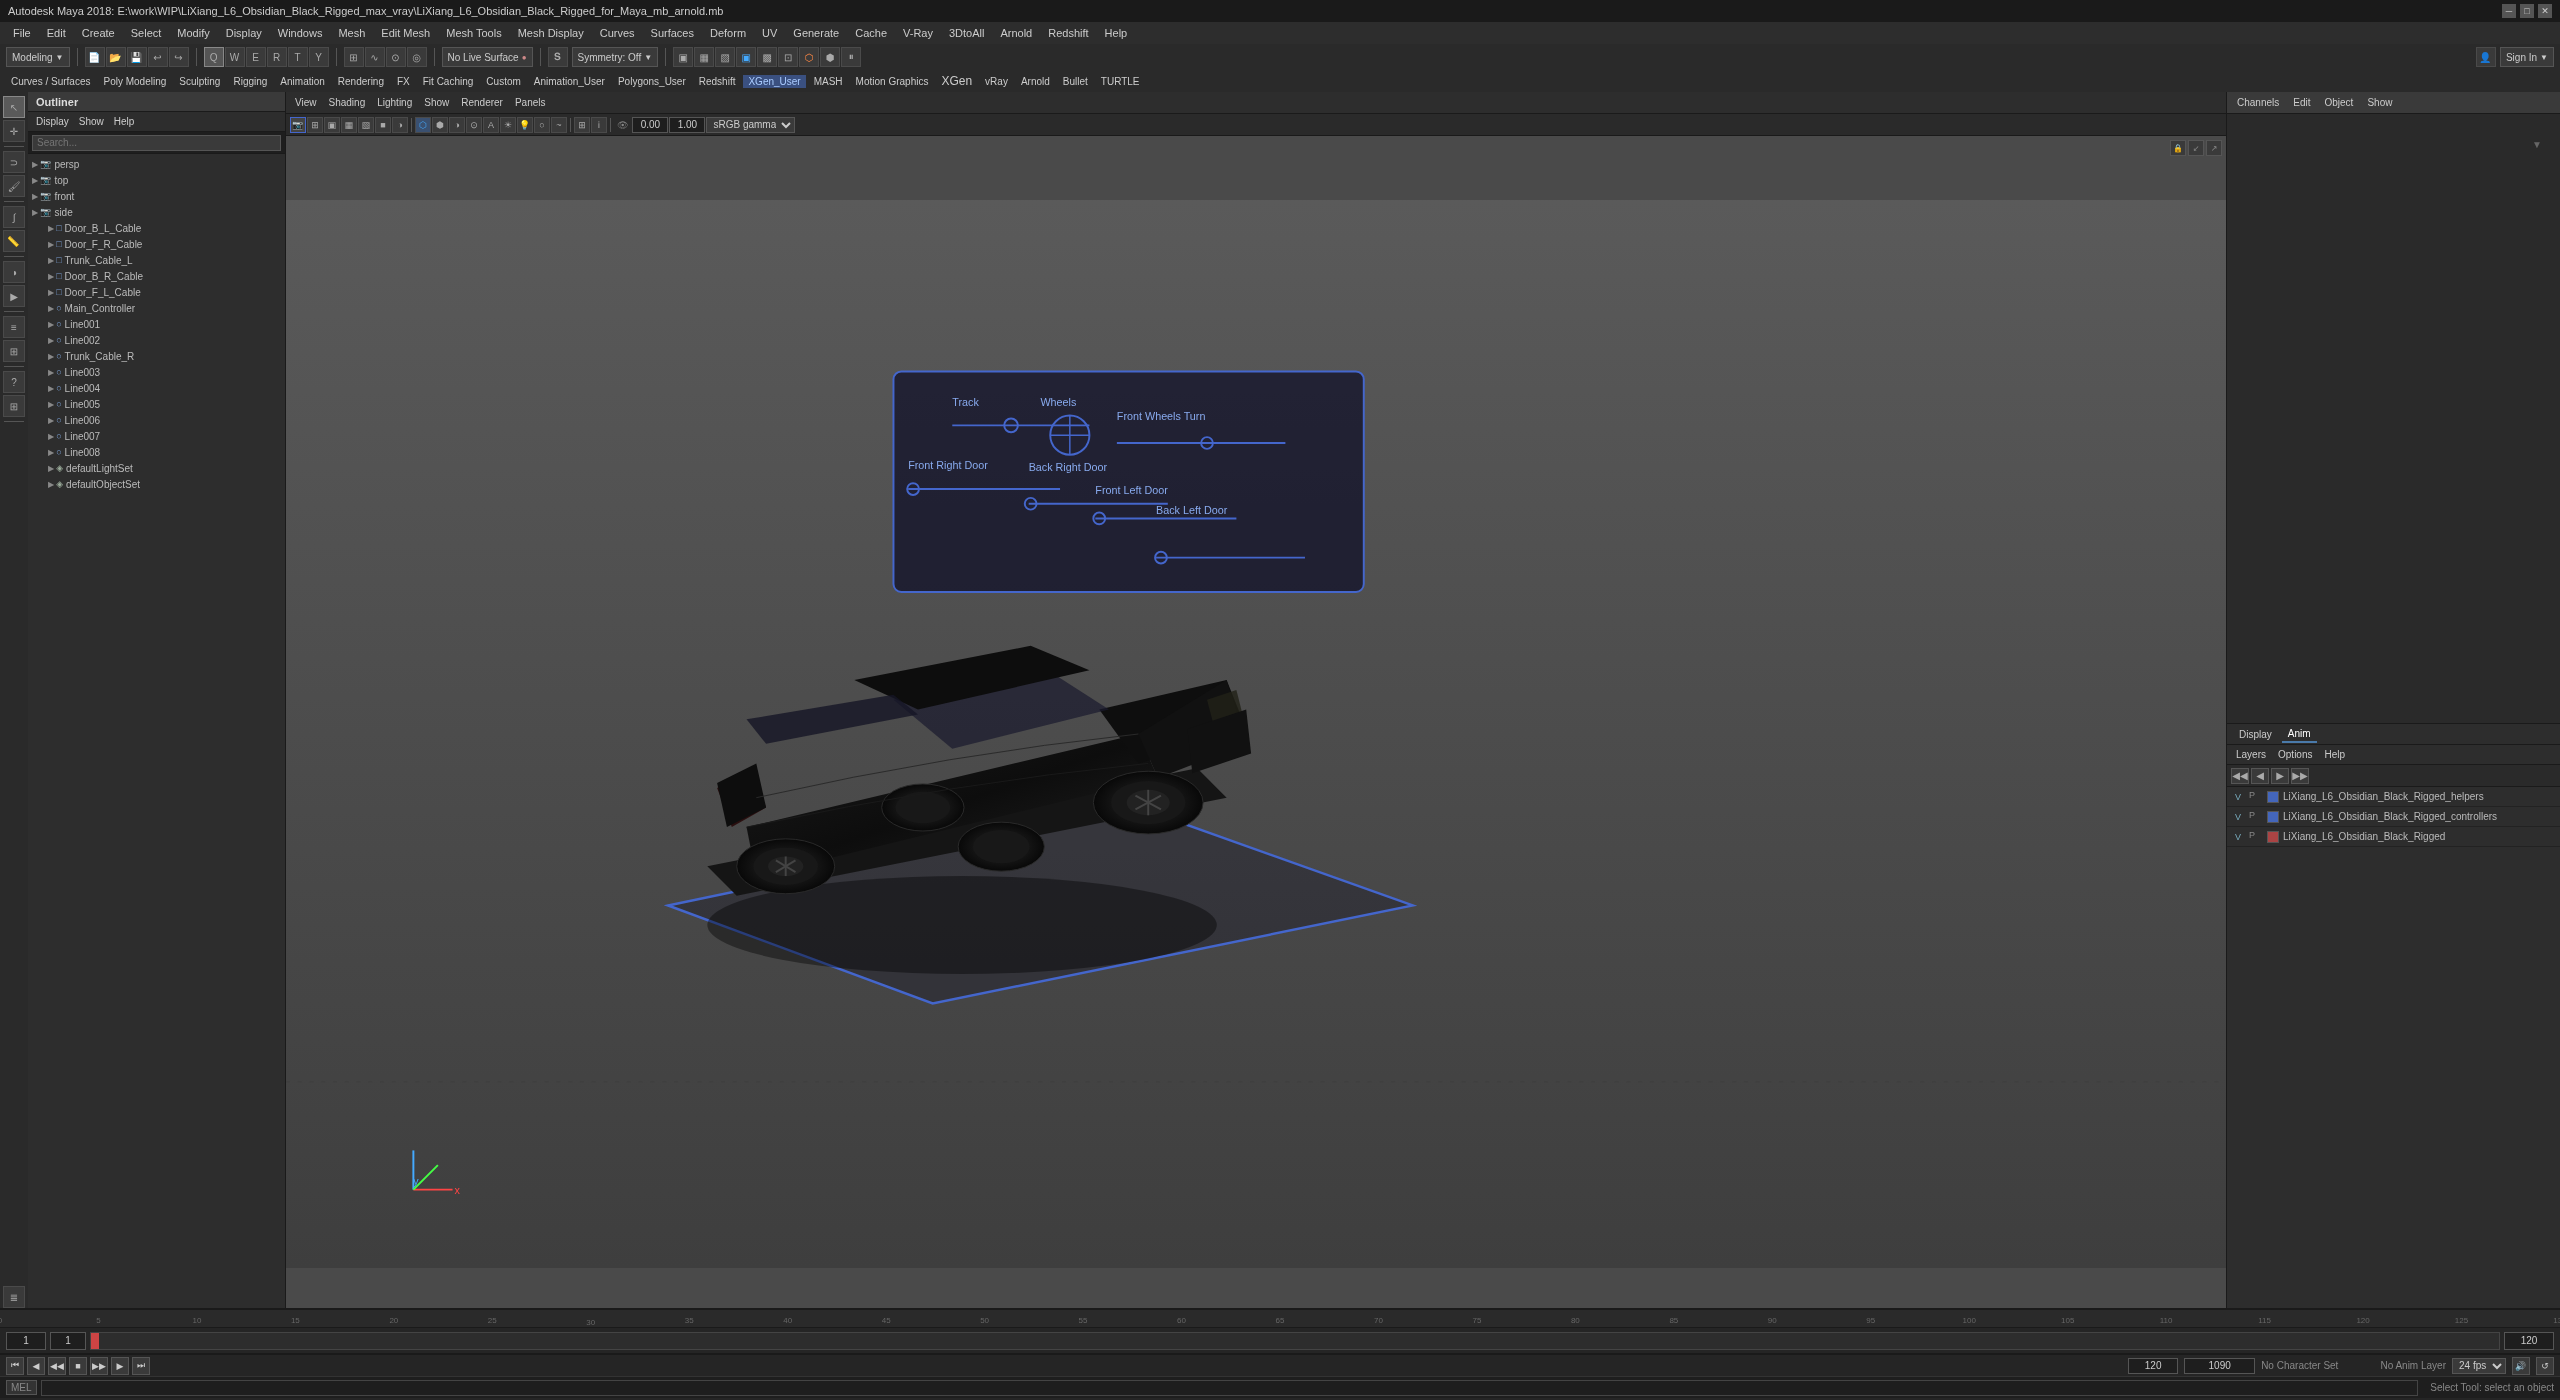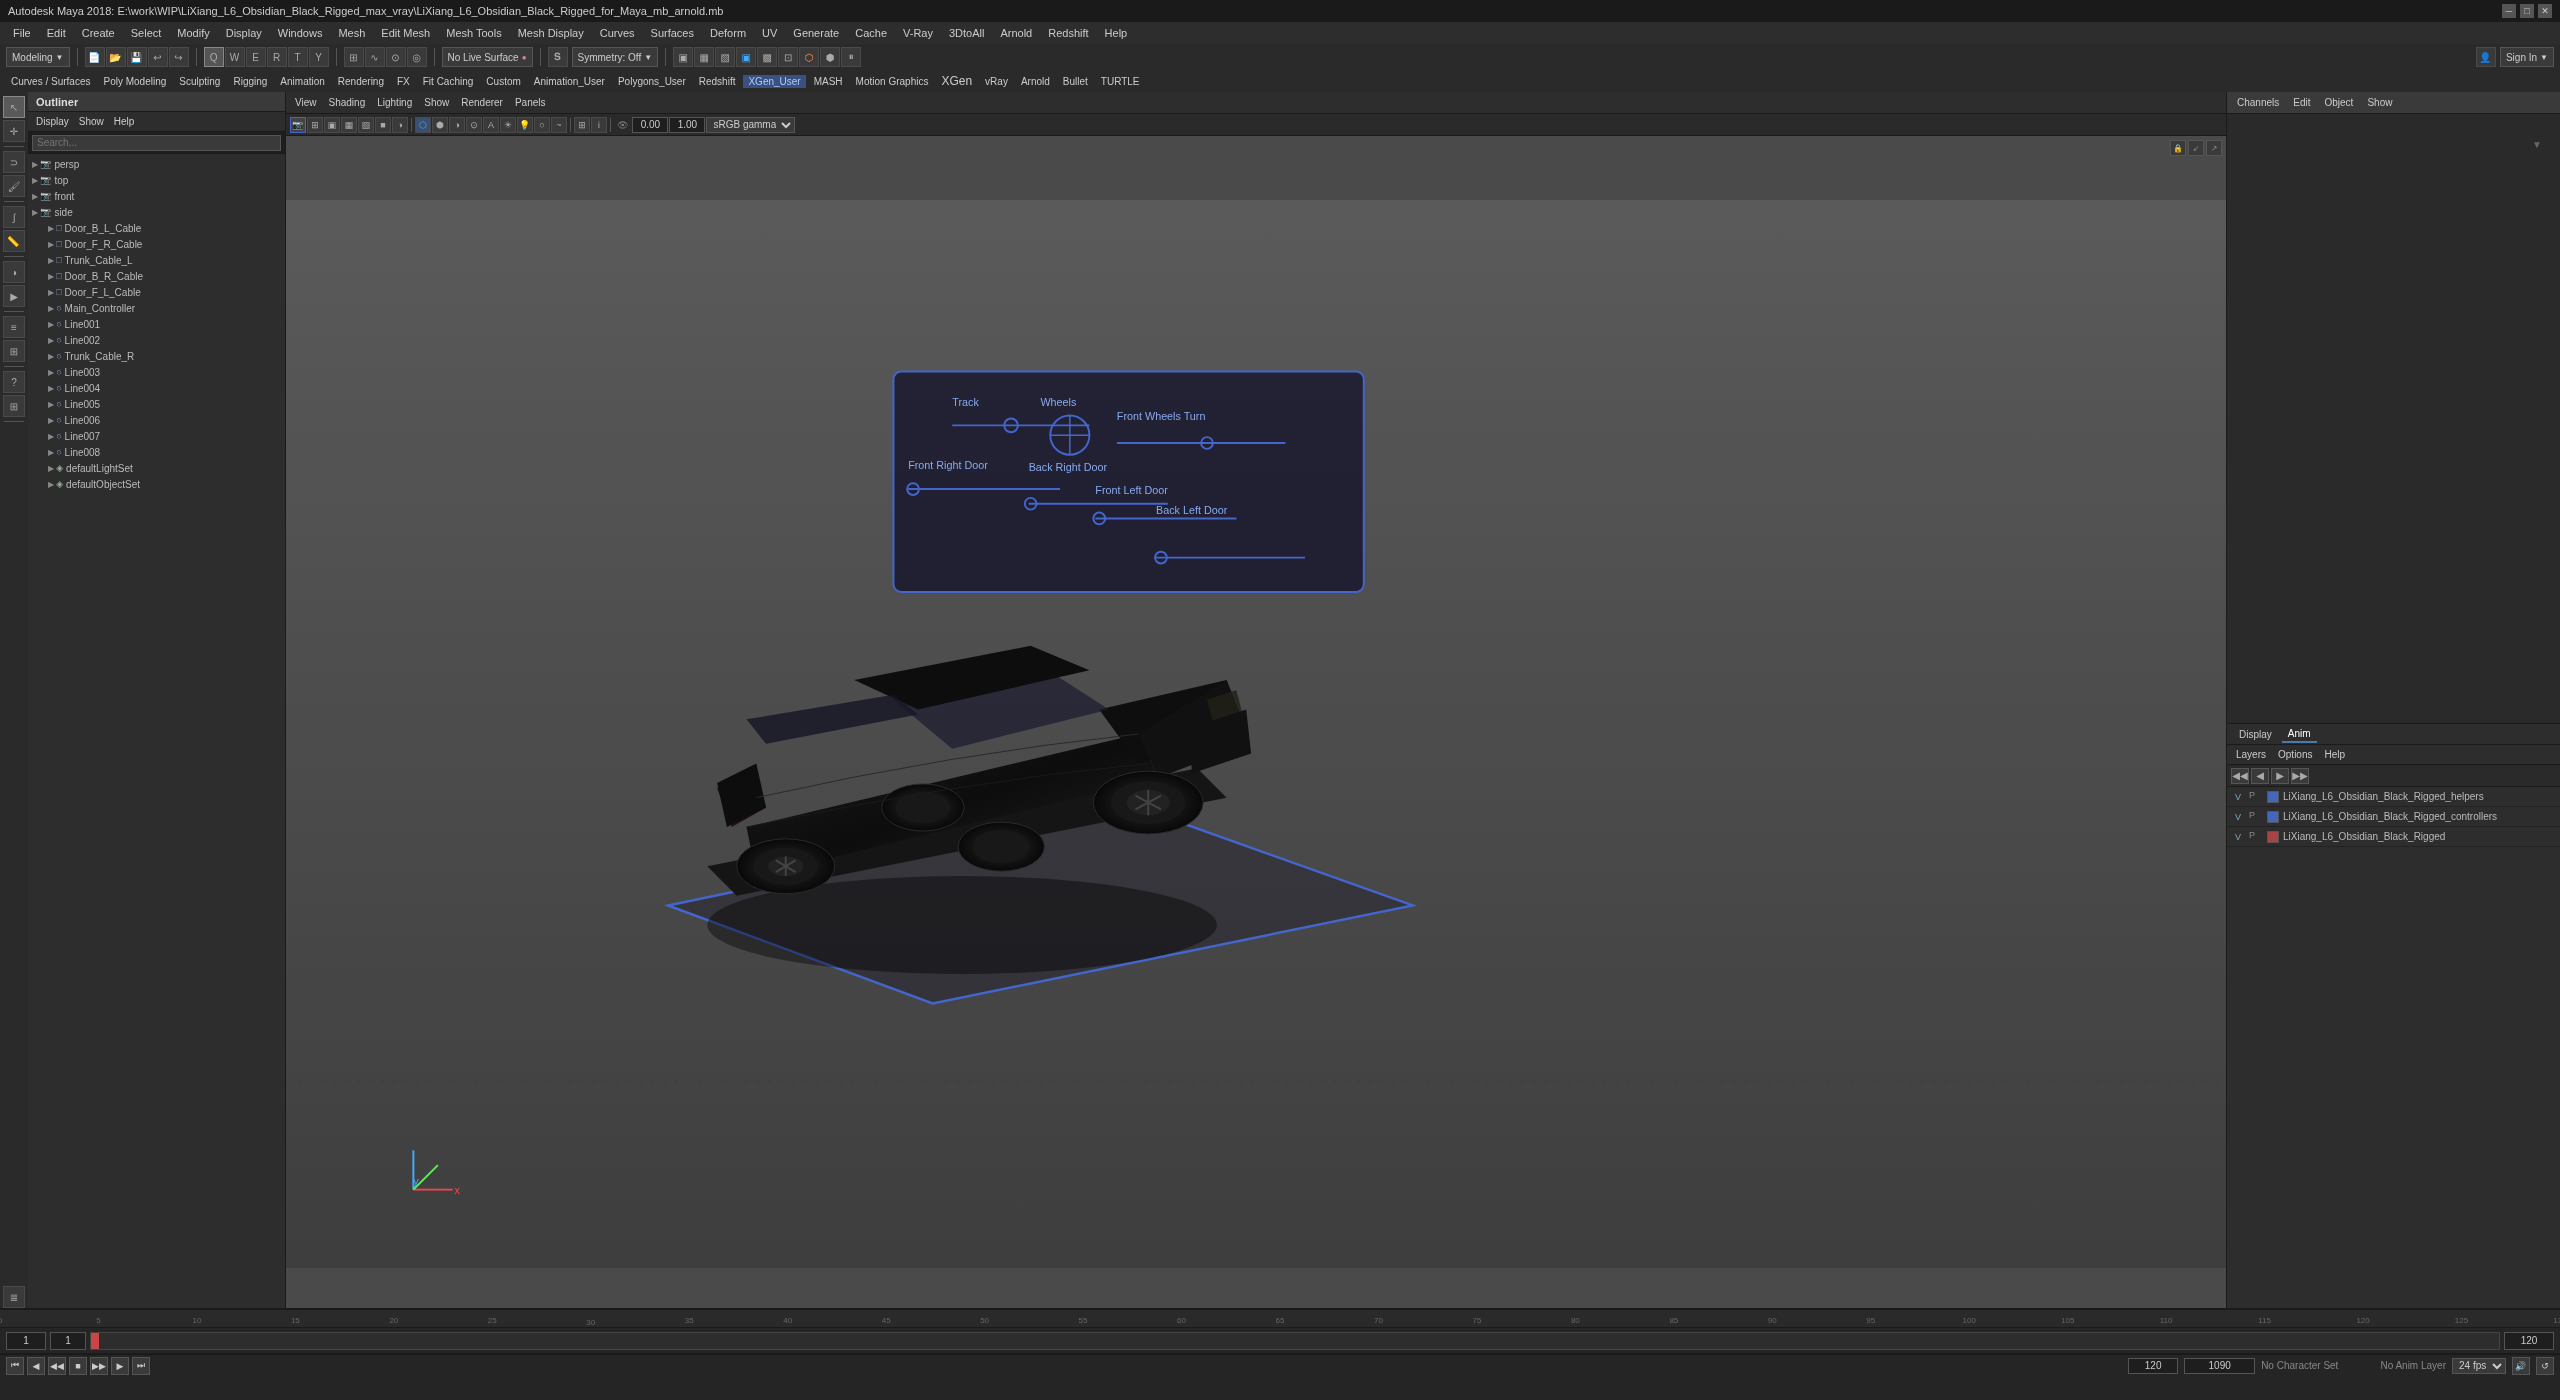--- a/index.html
+++ b/index.html
@@ -1124,13 +1124,18 @@
     <span class="status-label" style="font-size:10px; color:#888;">No Character Set</span>
     <span class="status-label" style="font-size:10px; color:#888;margin-left:36px;">No Anim Layer</span>
     <select class="fps-select">
       <option>24 fps</option>
       <option>25 fps</option>
       <option>30 fps</option>
     </select>
     <div class="play-btn">🔊</div>
     <div class="play-btn">↺</div>
   </div>
+  <div id="script-bar">
+    <span class="script-tag">MEL</span>
+    <input type="text" style="flex: 1 1 0%; background: rgb(30, 30, 30); border: 1px solid rgb(68, 68, 68); color: rgb(136, 136, 136); font-size: 10px; padding: 0px 4px; height: 16px; outline: none;" placeholder="">
+    <span class="status-label" style="font-size:10px; color:#888; margin-left:8px;">Select Tool: select an object</span>
+  </div>
 </div>
 
 </body></html>

